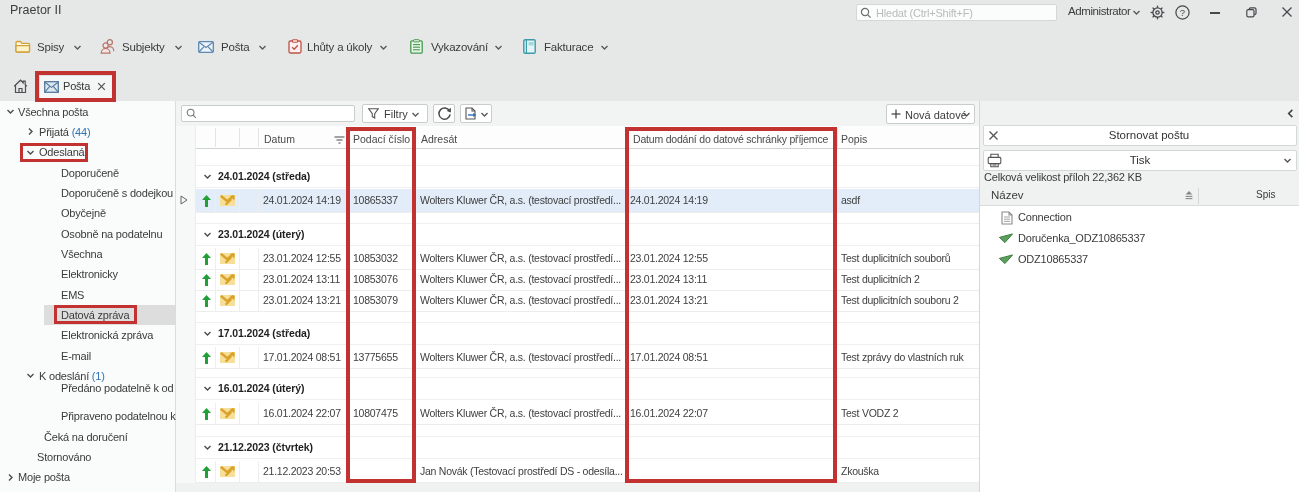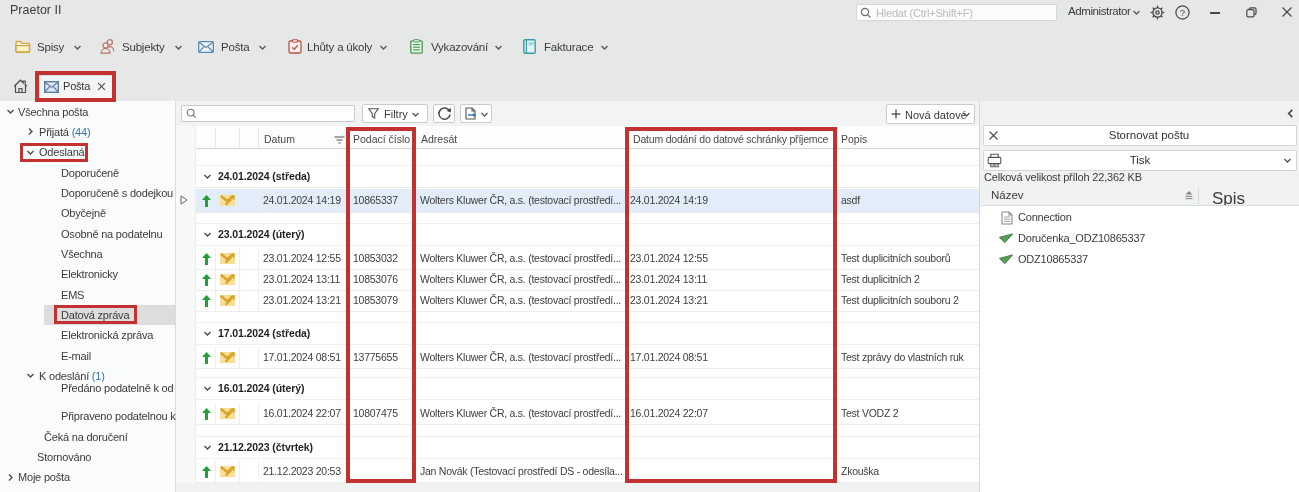--- a/index.html
+++ b/index.html
@@ -406,21 +406,21 @@
     <polyline points="1.5,3 4.5,6 7.5,3" fill="none" stroke="#555" stroke-width="1.4"></polyline>
   </svg>
 <div class="abs nw" style="left:984px;top:171px;font-size:11px;letter-spacing:-0.2px;color:#3b3b3b">Celková velikost příloh 22,362 KB</div>
 <div class="abs nw" style="left:991px;top:189px;font-size:11.5px;color:#3b3b3b">Název</div>
 <svg class="abs" style="left:1184px;top:191px" width="10" height="9" viewBox="0 0 10 9">
 <polygon points="5,0 8.4,3.4 1.6,3.4" fill="#888"></polygon>
 <line x1="1.6" y1="5.4" x2="8.4" y2="5.4" stroke="#888" stroke-width="1.1"></line>
 <line x1="1.6" y1="7.6" x2="8.4" y2="7.6" stroke="#888" stroke-width="1.1"></line>
 </svg>
 <div class="abs" style="left:1198px;top:188px;width:1px;height:16px;background:#d4d7d7"></div>
-<div class="abs nw" style="left:1212px;top:189px;font-size:17px;color:#3b3b3b">Spis</div>
+<div class="abs nw" style="left:1256px;top:189px;font-size:10px;color:#3b3b3b">Spis</div>
 <div class="abs" style="left:980px;top:205px;width:319px;height:287px;background:#fff;border-top:1px solid #d8dbdb"></div>
 <svg class="abs" style="left:1001px;top:211px" width="12" height="14" viewBox="0 0 12 14">
 <path d="M1 1 h7 l3 3 v9 h-10 Z" fill="#fff" stroke="#8a8a8a" stroke-width="1.1"></path>
 <path d="M8 1 v3 h3" fill="none" stroke="#8a8a8a" stroke-width="1.1"></path>
 <line x1="3" y1="6" x2="9" y2="6" stroke="#9a9a9a" stroke-width="0.9"></line>
 <line x1="3" y1="8.2" x2="9" y2="8.2" stroke="#9a9a9a" stroke-width="0.9"></line>
 <line x1="3" y1="10.4" x2="9" y2="10.4" stroke="#9a9a9a" stroke-width="0.9"></line>
 </svg>
 <div class="abs nw" style="left:1018px;top:211px;font-size:11px;letter-spacing:-0.2px;color:#3b3b3b">Connection</div>
 <svg class="abs" style="left:999px;top:233px" width="14" height="10" viewBox="0 0 14 10">

